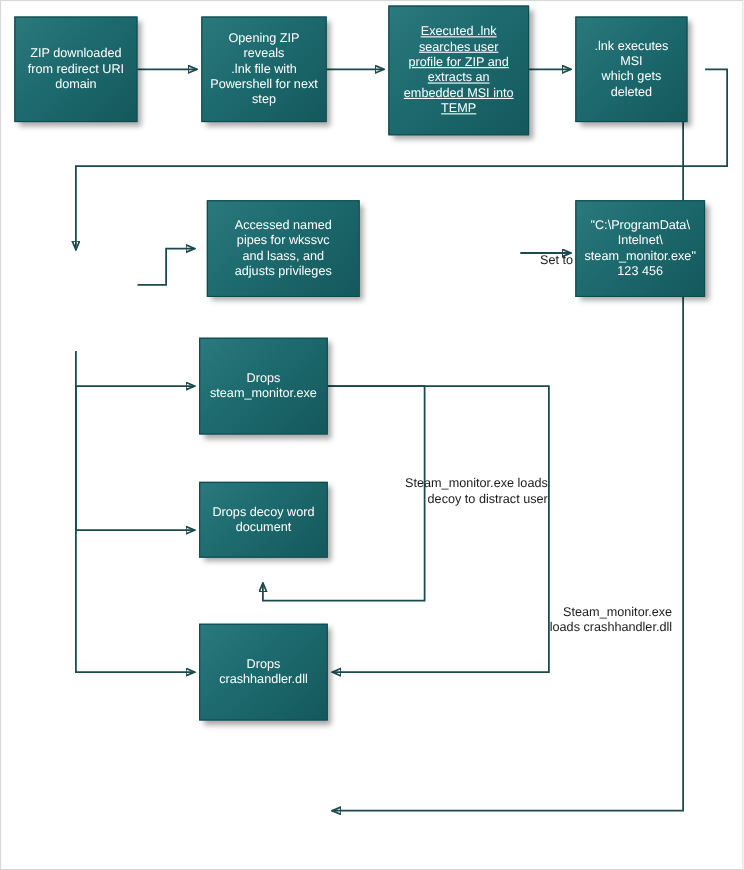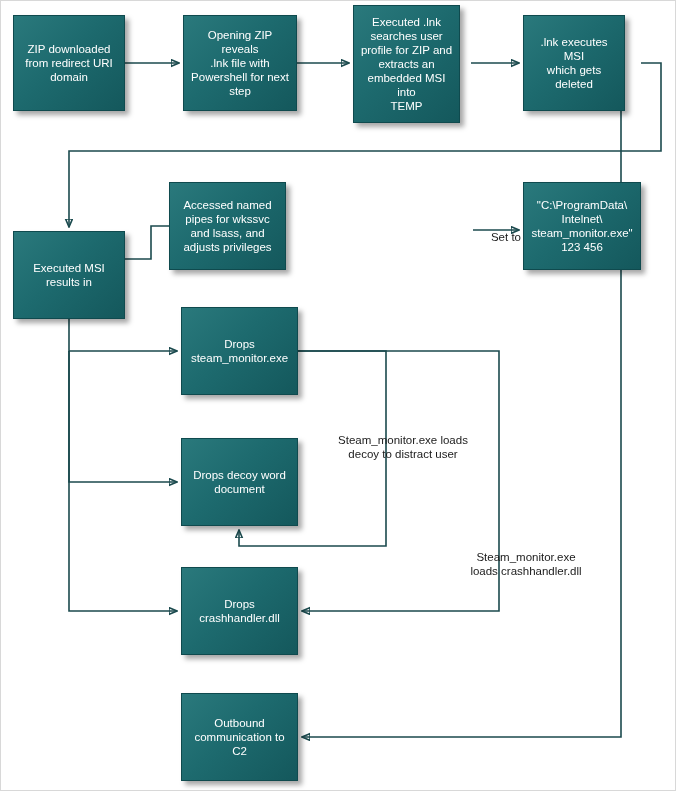--- a/index.html
+++ b/index.html
@@ -36,21 +36,21 @@
   .node span {
     display: block;
     width: 100%;
     white-space: pre-line;
   }
   .label {
     position: absolute;
     color: #1b1b1b;
     font-size: 11.5px;
     line-height: 14px;
-    text-align: center;
+    text-align: right;
     white-space: pre-line;
   }
   .label.center {
     text-align: right;
   }
   svg.edges {
     position: absolute;
     left: 0;
     top: 0;
     width: 676px;
@@ -104,74 +104,65 @@
 Powershell for next
 step</span>
   </div>
 
   <div class="node" style="left:12px;top:14px;width:112px;height:96px;">
     <span>ZIP downloaded
 from redirect URI
 domain</span>
   </div>
 
-  <div class="node" style="left:352px;top:4px;width:107px;height:118px;">
+  <div class="node" style="left:352px;top:4px;width:128px;height:118px;text-decoration:underline;">
     <span>Executed .lnk
 searches user
 profile for ZIP and
 extracts an
 embedded MSI into
 TEMP</span>
   </div>
 
   <div class="node" style="left:522px;top:14px;width:102px;height:96px;">
     <span>.lnk executes MSI
 which gets deleted</span>
   </div>
 
-  <div class="node" style="left:12px;top:230px;width:112px;height:88px;">
-    <span>Executed MSI
-results in</span>
-  </div>
 
-  <div class="node" style="left:168px;top:181px;width:117px;height:88px;">
+  <div class="node" style="left:187px;top:181px;width:139px;height:88px;">
     <span>Accessed named
 pipes for wkssvc
 and lsass, and
 adjusts privileges</span>
   </div>
 
 
   <div class="node" style="left:522px;top:181px;width:118px;height:88px;">
     <span>"C:\ProgramData\
 Intelnet\
 steam_monitor.exe"
 123 456</span>
   </div>
 
   <div class="node" style="left:180px;top:306px;width:117px;height:88px;">
     <span>Drops
 steam_monitor.exe</span>
   </div>
 
-  <div class="node" style="left:180px;top:437px;width:117px;height:88px;">
+  <div class="node" style="left:180px;top:437px;width:117px;height:69px;">
     <span>Drops decoy word
 document</span>
   </div>
 
   <div class="node" style="left:180px;top:566px;width:117px;height:88px;">
     <span>Drops
 crashhandler.dll</span>
   </div>
 
-  <div class="node" style="left:180px;top:692px;width:117px;height:88px;">
-    <span>Outbound
-communication to
-C2</span>
-  </div>
 
   <div class="label center" style="left:476px;top:229px;width:44px;">Set to</div>
   <div class="label" style="left:307px;top:432px;width:190px;">Steam_monitor.exe loads
 decoy to distract user</div>
   <div class="label" style="left:440px;top:549px;width:170px;">Steam_monitor.exe
 loads crashhandler.dll</div>
 
 </div>
 
 </body></html>

